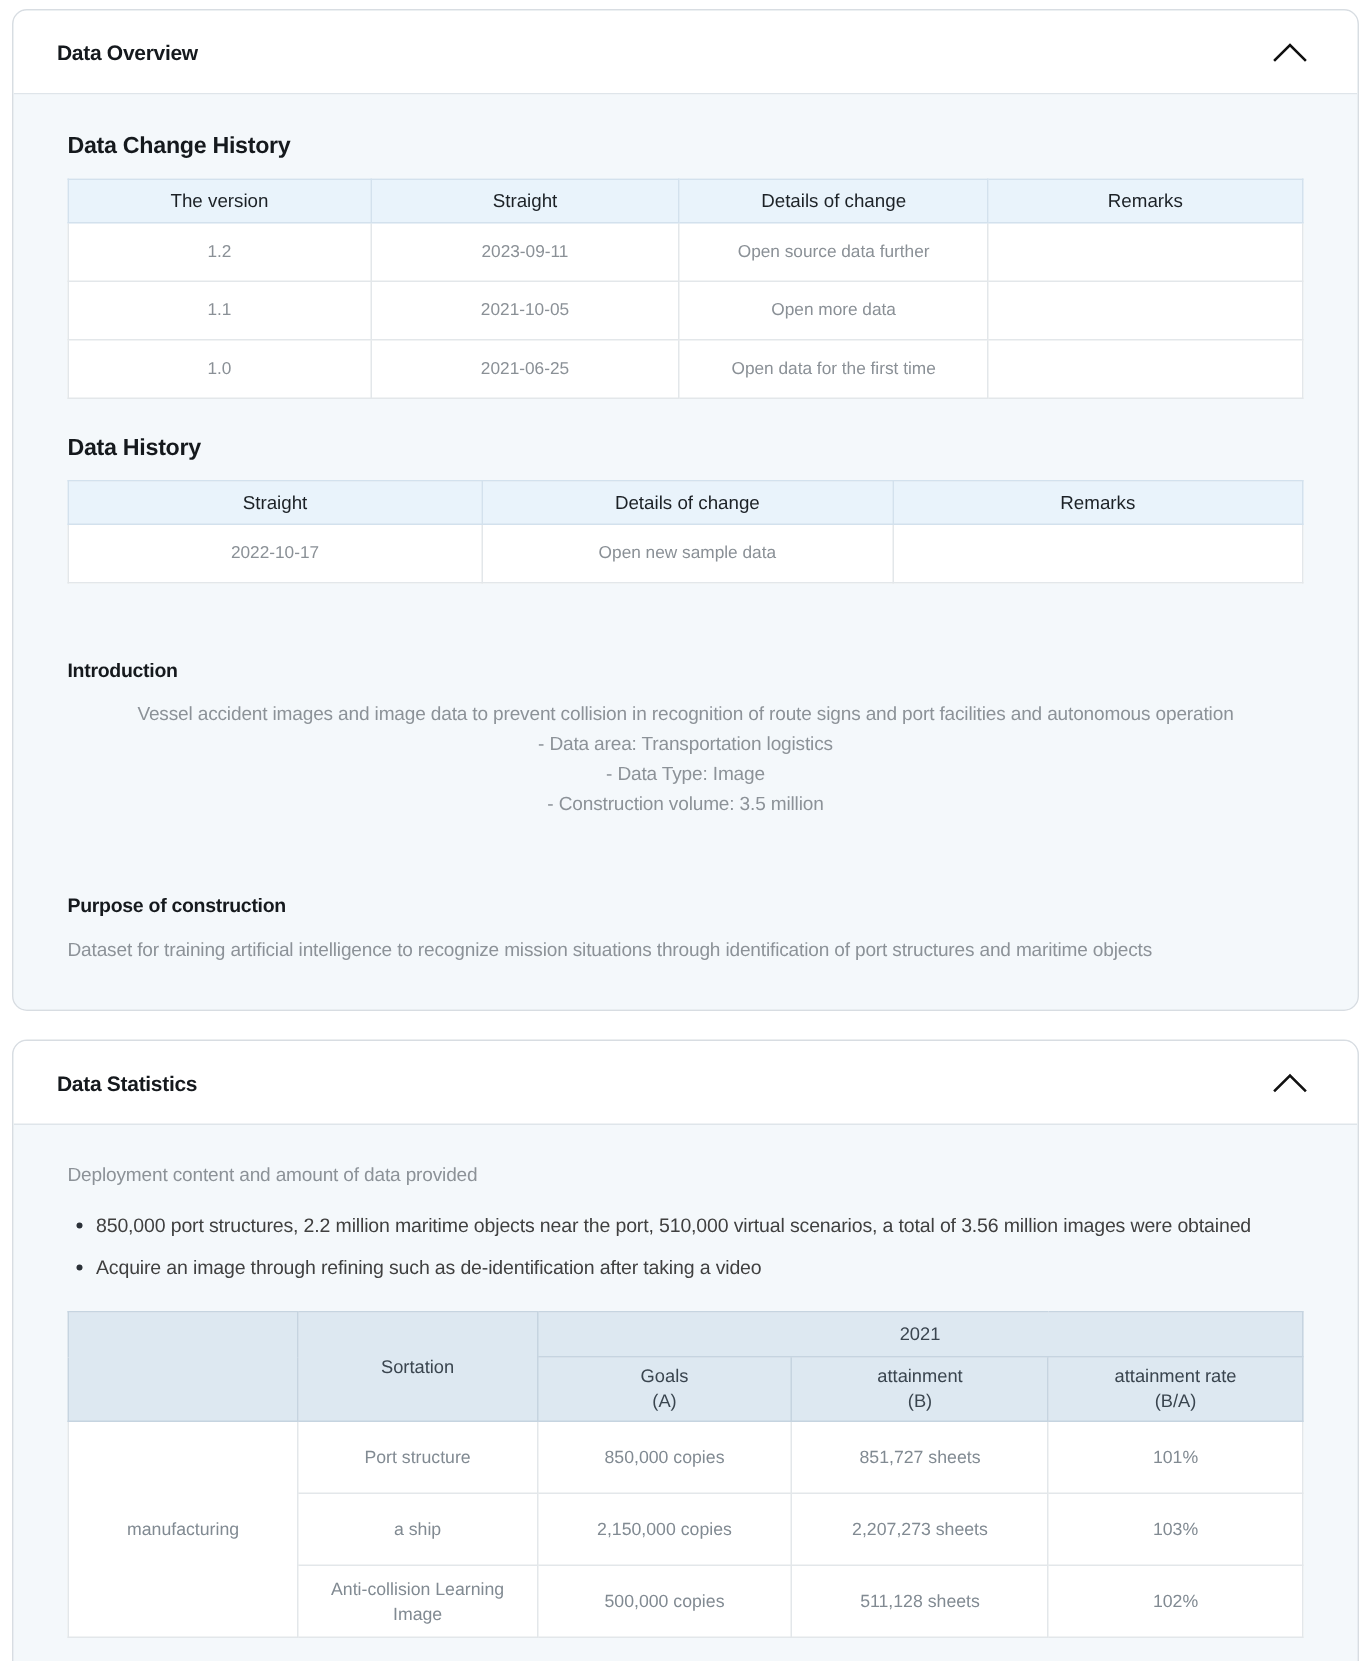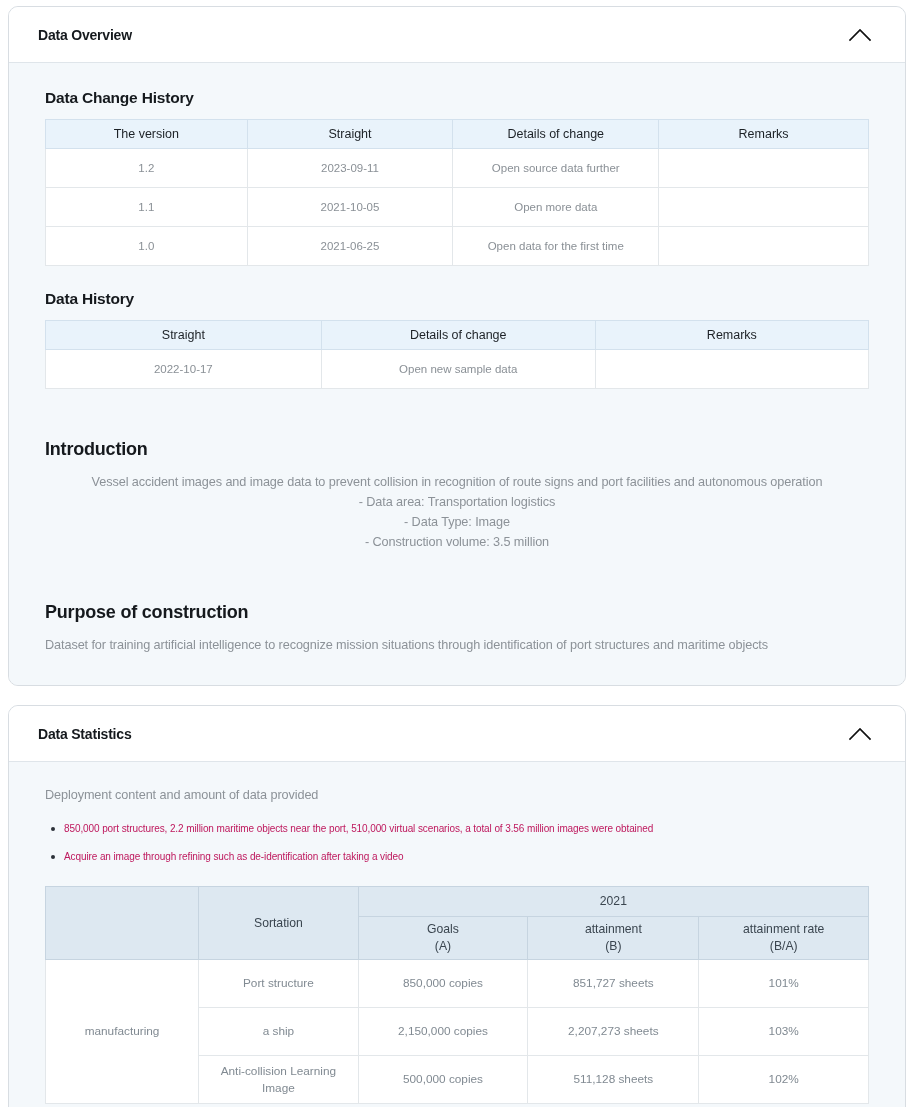--- a/index.html
+++ b/index.html
@@ -53,21 +53,21 @@
     padding: 26px 36px 30px 36px;
   }
 
   
   .section-title {
     font-size: 15.5px;
     font-weight: bold;
     color: #15191d;
     letter-spacing: -0.2px;
   }
-  .section-title.big { font-size: 18px; }
+  .section-title.big { font-size: 13px; }
 
   .sub-block { margin-bottom: 24px; }
 
   
   table {
     width: 100%;
     border-collapse: collapse;
     table-layout: fixed;
     margin-top: 12px;
     background: #ffffff;
@@ -128,22 +128,22 @@
     color: #8c9298;
     letter-spacing: -0.1px;
   }
   ul.stats-list {
     margin: 13px 0 0 0;
     padding-left: 19px;
     list-style: none;
   }
   ul.stats-list li {
     position: relative;
-    font-size: 10px;
-    color: #be185d;
+    font-size: 13px;
+    color: #404040;
     line-height: 28px;
     letter-spacing: -0.1px;
   }
   ul.stats-list li::before {
     content: "";
     position: absolute;
     left: -13px;
     top: 12px;
     width: 4px;
     height: 4px;

